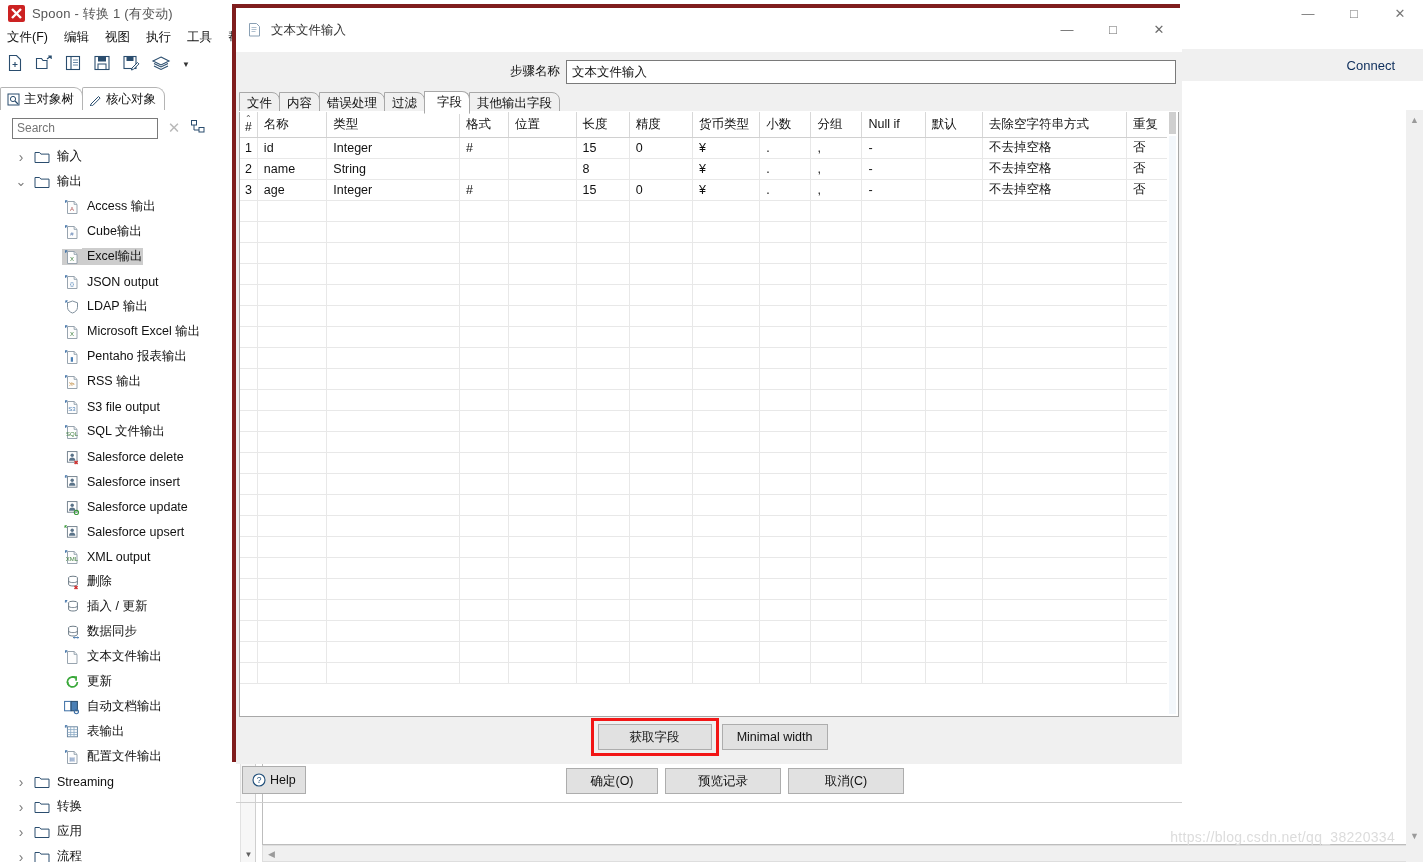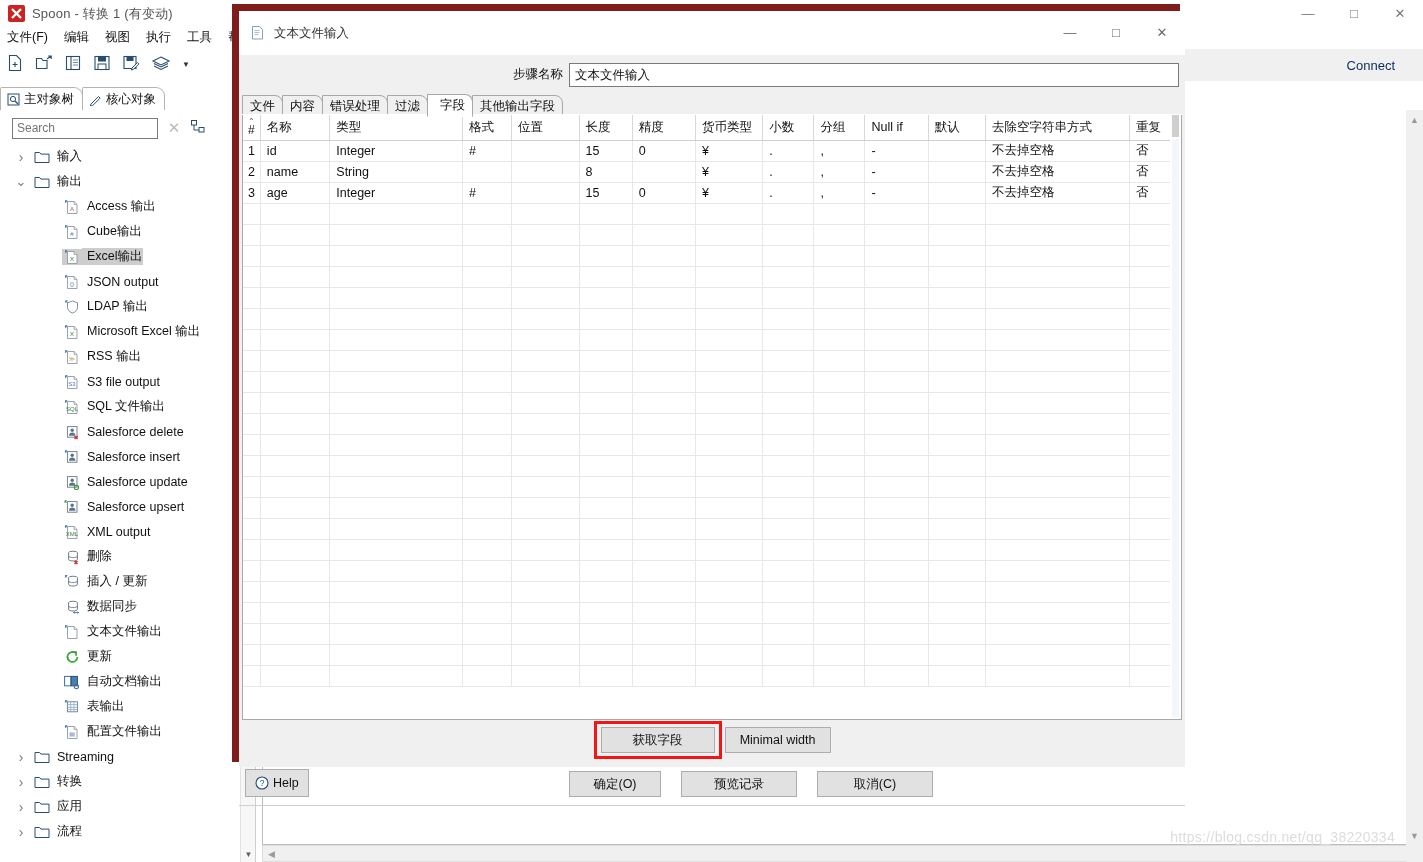--- a/index.html
+++ b/index.html
@@ -162,21 +162,21 @@
   .watermark {
     position:absolute; right:28px; bottom:17px;
     font-size:14px; color:#dcdcdc; letter-spacing:0.3px;
     font-family:"Liberation Sans", sans-serif;
     white-space:nowrap; user-select:none;
   }
 
   
   #dialog {
     position:absolute; left:232px; top:4px; width:948px; height:758px;
-    background:#f0f0f0; border:7px solid #7f1d1d;
+    background:#f0f0f0; border:4px solid #7f1d1d;
     box-shadow:0 0 0 0 rgba(0,0,0,0);
   }
   .dlg-title {
     position:absolute; left:0; top:0; width:946px; height:44px;
     background:#ffffff; display:flex; align-items:center;
   }
   .dlg-title .dico { margin-left:11px; margin-right:8px; width:16px; height:16px; }
   .dlg-title .dtxt { font-size:12.5px; color:#333; }
   .dlg-wincontrols { position:absolute; right:0; top:0; height:42px; display:flex; }
   .dlg-wbtn {
@@ -272,21 +272,21 @@
   .footerrow {
     position:absolute; left:0; top:702px; width:946px; height:46px;
   }
   .helpbtn {
     position:absolute; left:6px; top:12px; height:28px;
     display:flex; align-items:center; gap:4px; padding:0 9px;
     background:#e1e1e1; border:1px solid #adadad; font-size:12.5px; color:#111;
   }
   .helpbtn .hico { width:14px; height:14px; }
   .ok-group {
-    position:absolute; left:330px; top:14px; display:flex; gap:20px;
+    position:absolute; left:330px; top:14px; display:flex; gap:7px;
   }
   .ok-group .btn { width:116px; padding:0; }
   .ok-group .btn.ok { width:92px; }
 
   .dlg-bottom-line {
     position:absolute; left:0; top:750px; width:946px; height:1px; background:#cfcfcf;
   }
 </style>
 </head>
 <body>
@@ -474,20 +474,31 @@
           <div class="tnode depth2">
             <span class="tico">
               <svg width="17" height="16" viewBox="0 0 17 16">
                 <path d="M3.5 2.5 h6.6 l2.9 2.9 v9.1 h-9.5 z" fill="#fdfdfd" stroke="#8c9aa6" stroke-width="0.9"></path>
                 <path d="M10.1 2.5 v2.9 h2.9" fill="#e6ebef" stroke="#8c9aa6" stroke-width="0.8"></path>
                 <text x="8" y="12" font-size="6" text-anchor="middle" fill="#3b7d3b" font-family="Liberation Sans, sans-serif">X</text>
                 <path d="M3.2 3.4 l-1.7 -1.6 M1.4 1.7 h2 M1.5 1.8 v2" stroke="#3b6ea5" stroke-width="0.9" fill="none"></path>
               </svg>
             </span>
             <span class="tlabel">Microsoft Excel 输出</span>
+          </div>
+          <div class="tnode depth2">
+            <span class="tico">
+              <svg width="17" height="16" viewBox="0 0 17 16">
+                <path d="M3.5 2.5 h6.6 l2.9 2.9 v9.1 h-9.5 z" fill="#fdfdfd" stroke="#8c9aa6" stroke-width="0.9"></path>
+                <path d="M10.1 2.5 v2.9 h2.9" fill="#e6ebef" stroke="#8c9aa6" stroke-width="0.8"></path>
+                <text x="8" y="12" font-size="6" text-anchor="middle" fill="#4a7fb5" font-family="Liberation Sans, sans-serif">▮</text>
+                <path d="M3.2 3.4 l-1.7 -1.6 M1.4 1.7 h2 M1.5 1.8 v2" stroke="#3b6ea5" stroke-width="0.9" fill="none"></path>
+              </svg>
+            </span>
+            <span class="tlabel">Pentaho 报表输出</span>
           </div>
           <div class="tnode depth2">
             <span class="tico">
               <svg width="17" height="16" viewBox="0 0 17 16">
                 <path d="M3.5 2.5 h6.6 l2.9 2.9 v9.1 h-9.5 z" fill="#fdfdfd" stroke="#8c9aa6" stroke-width="0.9"></path>
                 <path d="M10.1 2.5 v2.9 h2.9" fill="#e6ebef" stroke="#8c9aa6" stroke-width="0.8"></path>
                 <text x="8" y="12" font-size="6" text-anchor="middle" fill="#c08a3e" font-family="Liberation Sans, sans-serif">≫</text>
                 <path d="M3.2 3.4 l-1.7 -1.6 M1.4 1.7 h2 M1.5 1.8 v2" stroke="#3b6ea5" stroke-width="0.9" fill="none"></path>
               </svg>
             </span>

